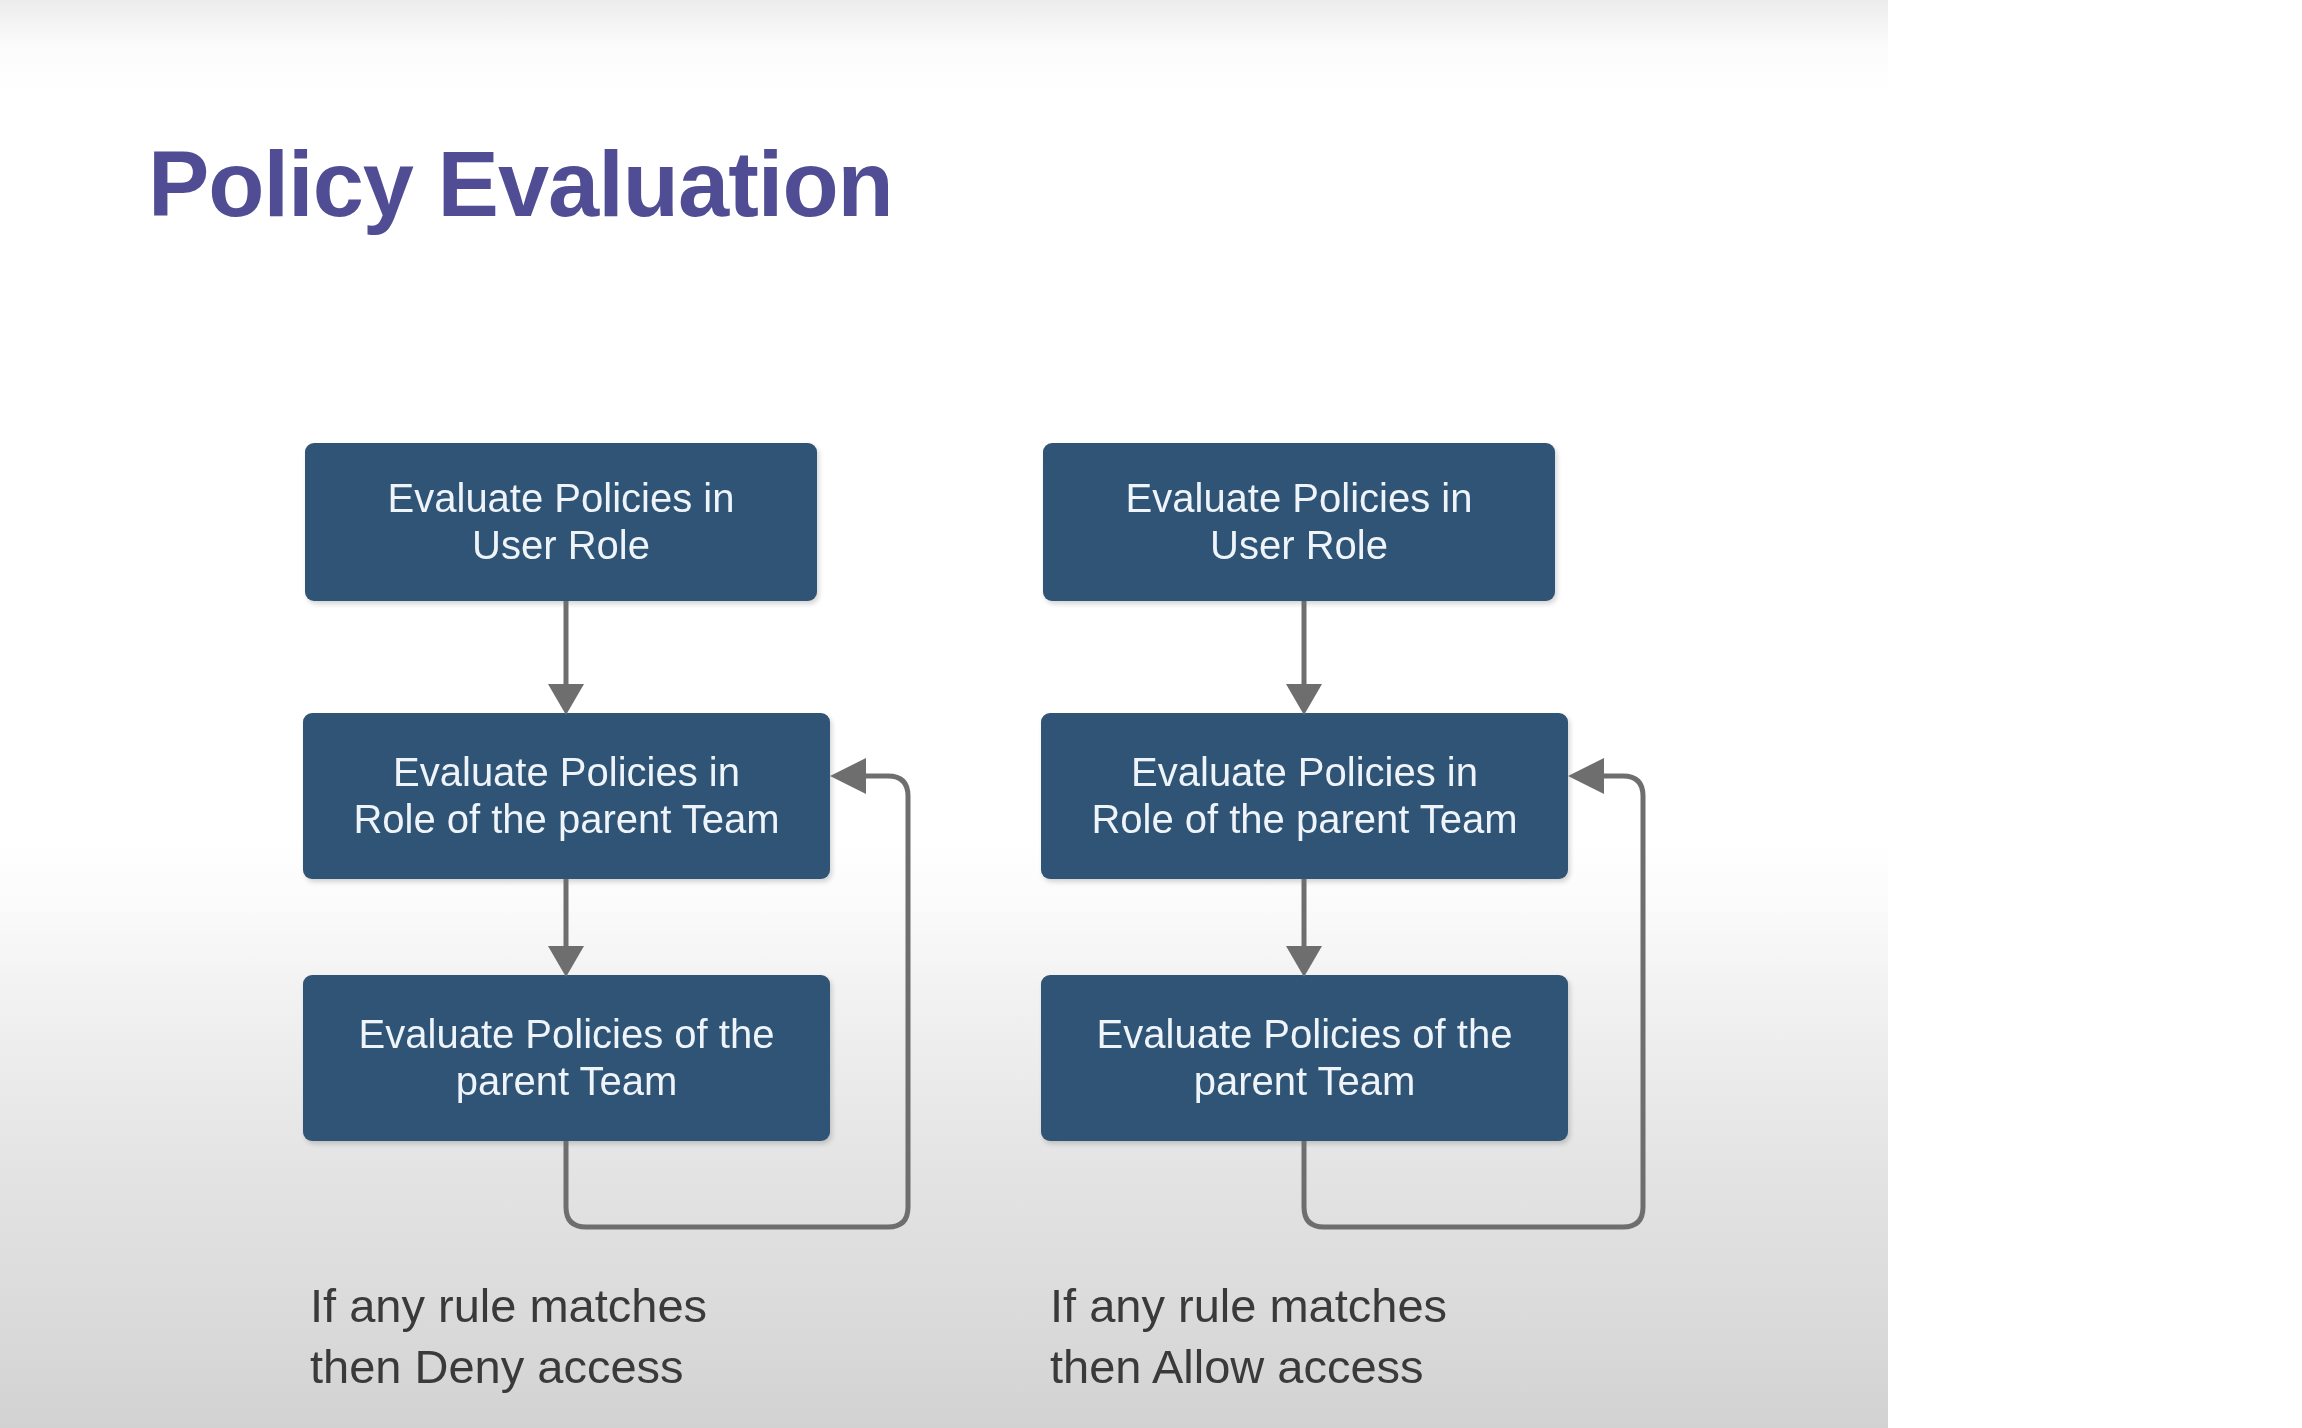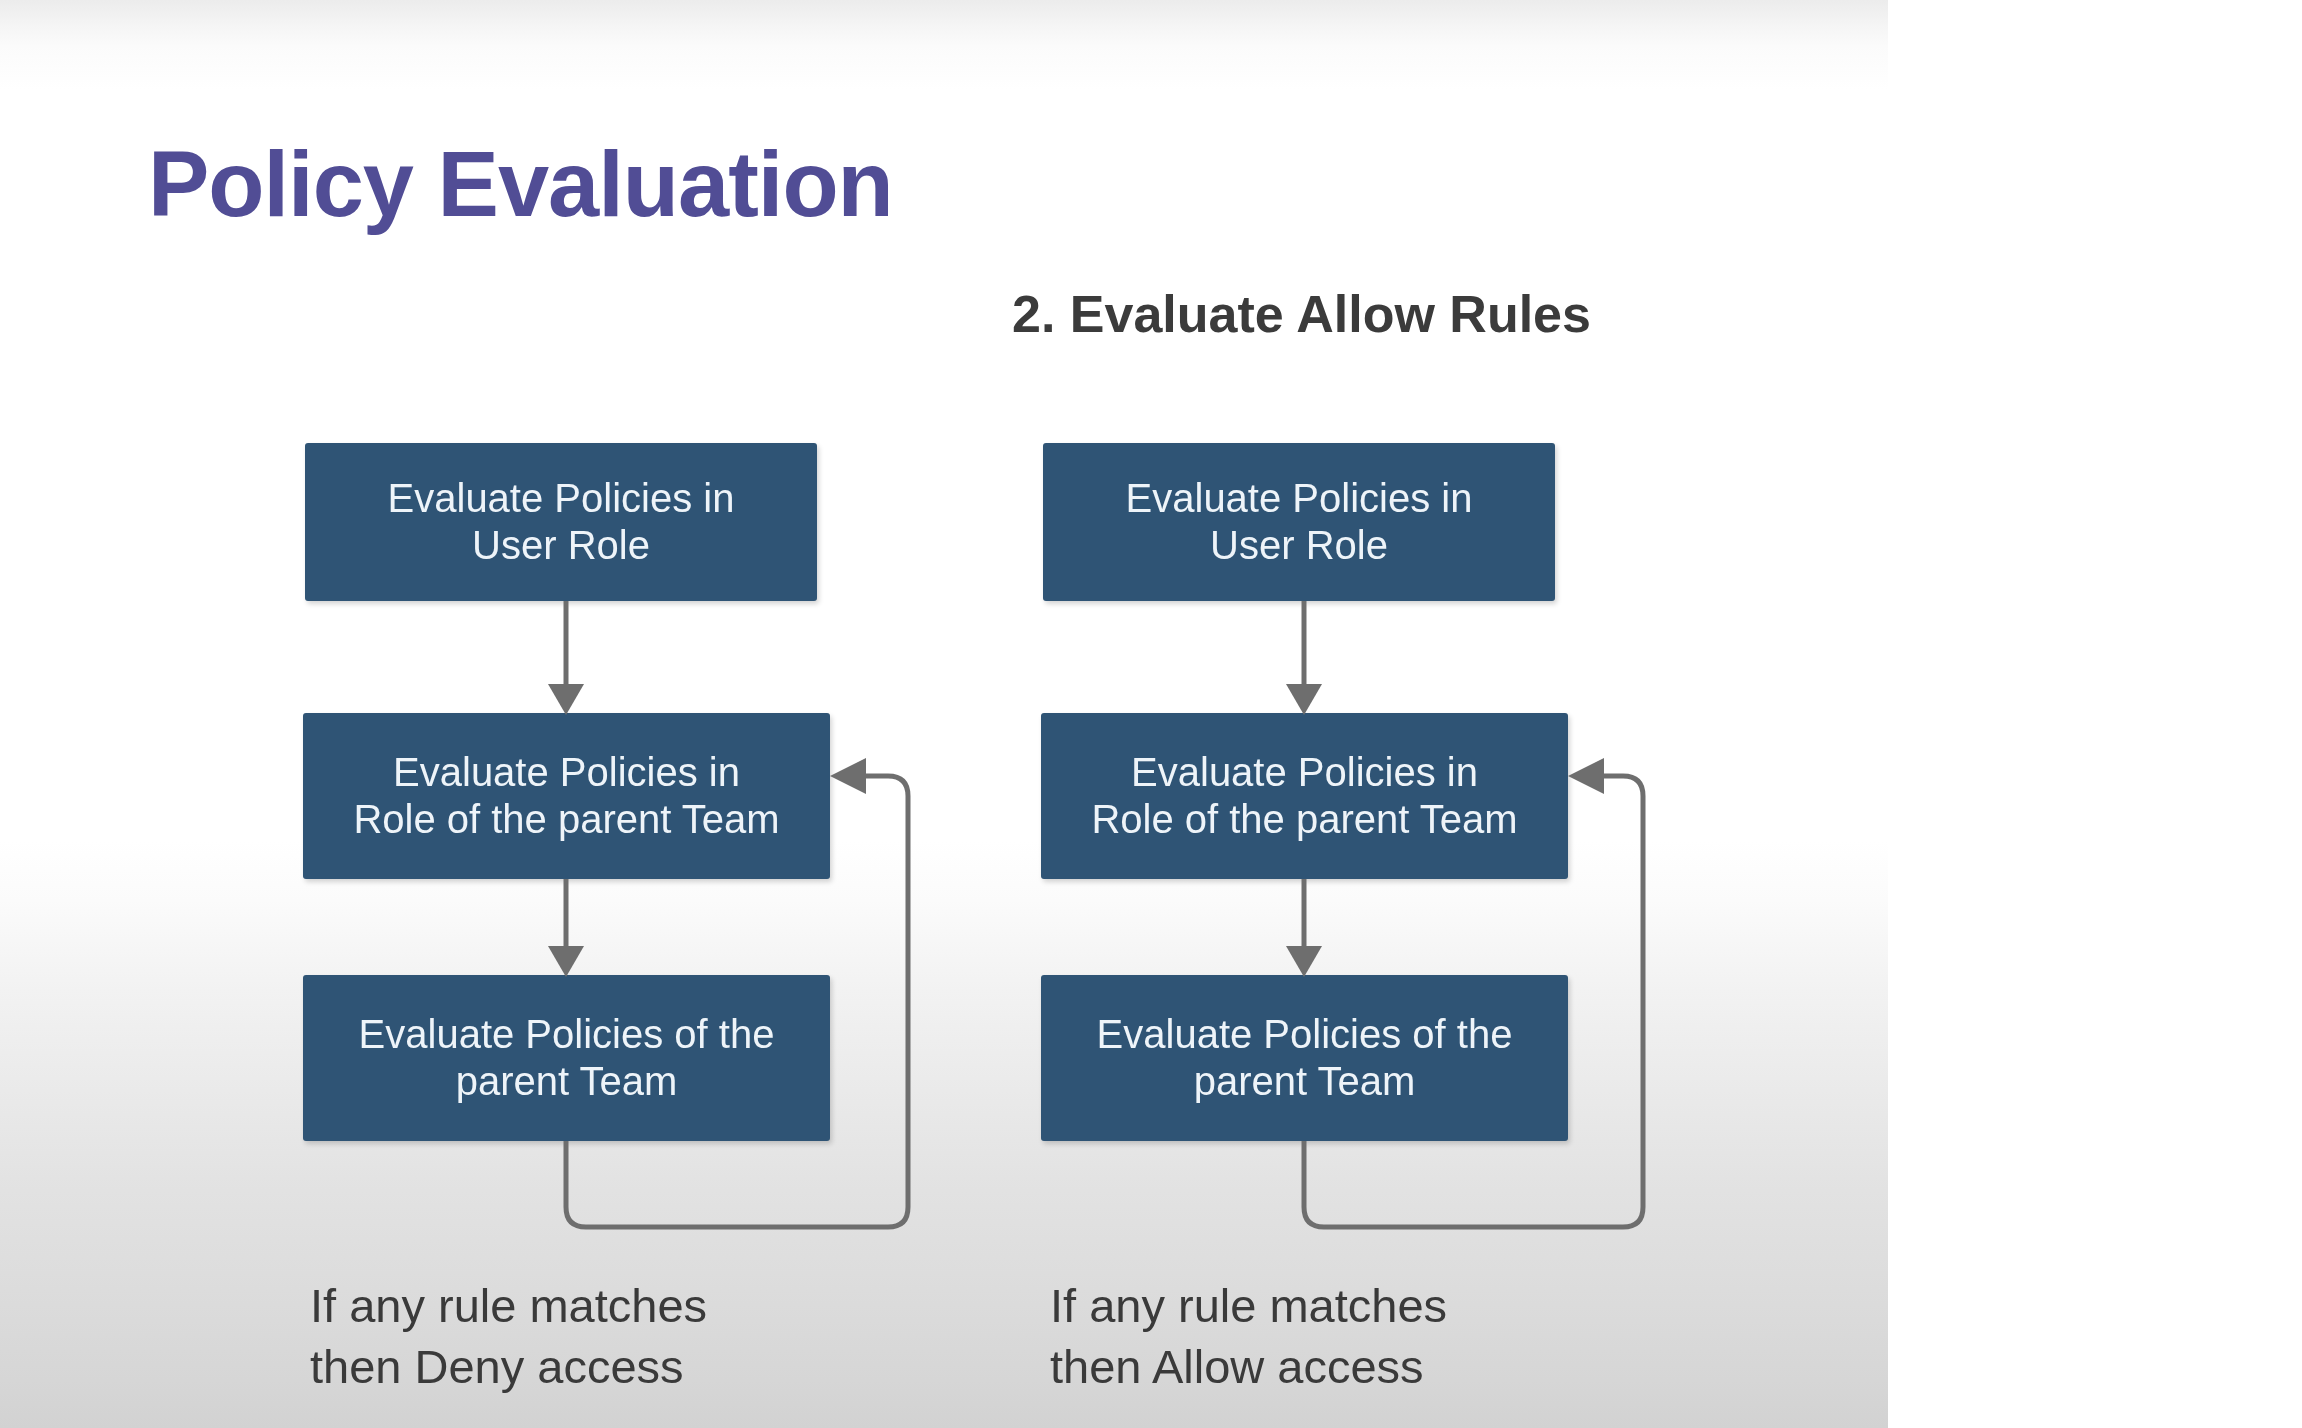--- a/index.html
+++ b/index.html
@@ -53,21 +53,21 @@
     line-height: 1;
   }
   #heading-0 { left: 272px; }
   #heading-1 { left: 1012px; }
   #heading-2 { left: 1790px; }
 
   
   .flow-box {
     position: absolute;
     background: #2f5475;
-    border-radius: 3px;
+    border-radius: 9px;
     color: #eef4f9;
     font-size: 40px;
     line-height: 1.18;
     text-align: center;
     display: flex;
     align-items: center;
     justify-content: center;
     box-sizing: border-box;
     padding: 8px 10px;
     box-shadow: 2px 3px 5px rgba(0,0,0,0.17);
@@ -105,21 +105,20 @@
   #footnote-0 { left: 310px; }
   #footnote-1 { left: 1050px; }
 </style>
 </head>
 <body>
 
 <div id="slide">
 
   <div id="title">Policy Evaluation</div>
 
-  <div class="col-heading" id="heading-1">2. Evaluate Allow Rules</div>
 
   <div class="flow-box" id="c0-box-0">
     <div>
       <span>Evaluate Policies in</span>
       <span>User Role</span>
     </div>
   </div>
   <div class="flow-box" id="c0-box-1">
     <div>
       <span>Evaluate Policies in</span>

